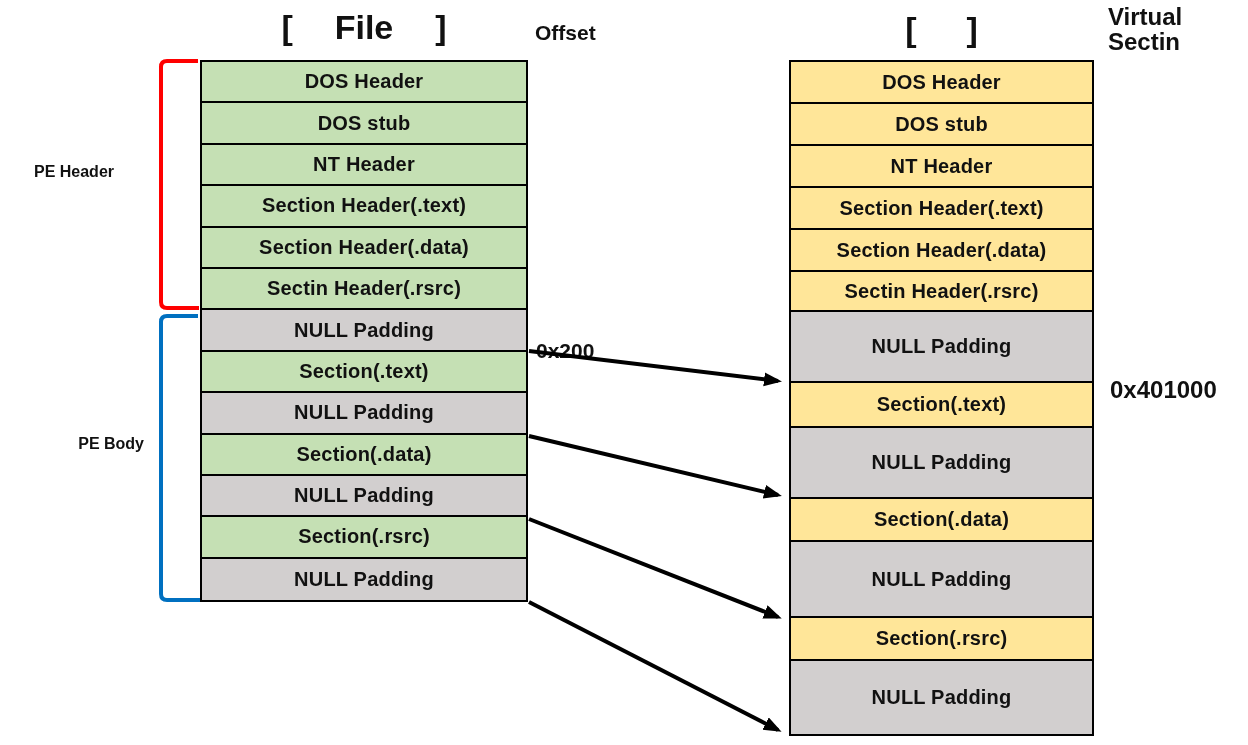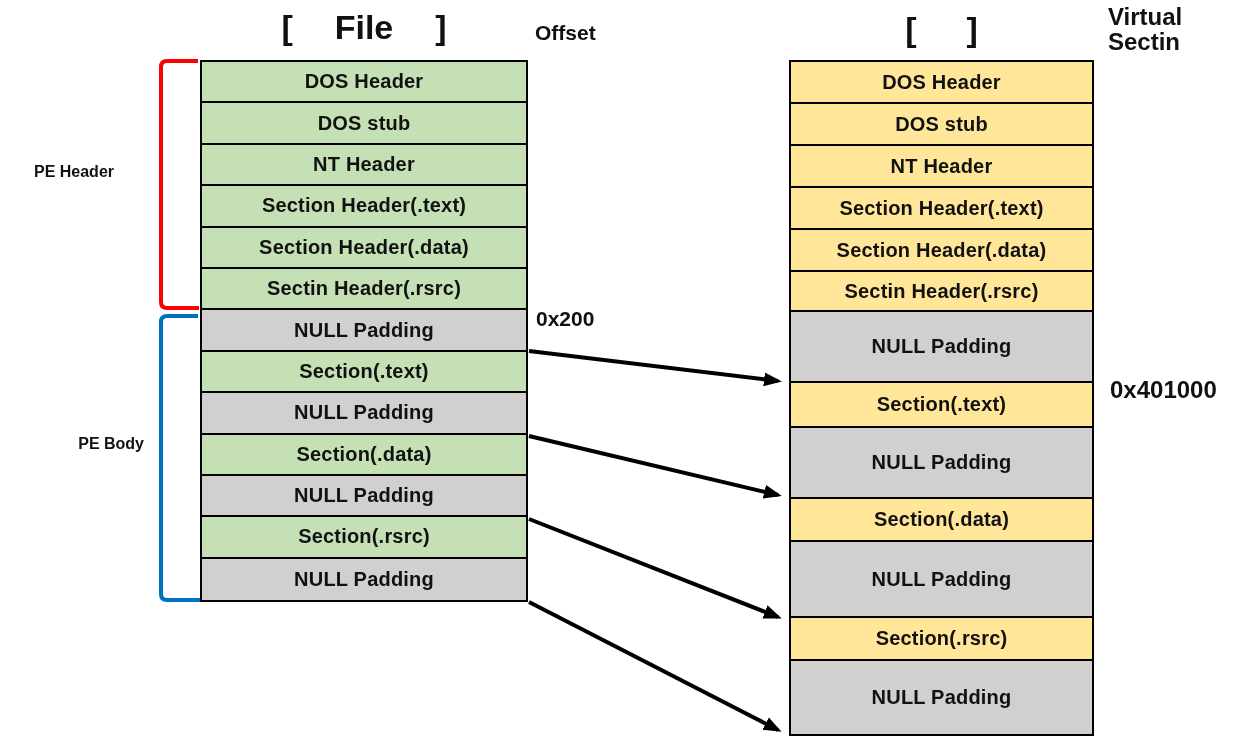--- a/index.html
+++ b/index.html
@@ -39,21 +39,21 @@
   
   .col-title{
     position:absolute;top:8px;display:flex;align-items:baseline;justify-content:center;
     font-size:34px;white-space:pre;
   }
   .file-title{left:200px;width:328px;gap:42px;}
   .mem-title{left:789px;width:305px;gap:50px;top:10px;}
   .side-label{font-size:21px;}
   .offset-label{left:535px;top:21px;}
   .va-label{left:1108px;top:4px;font-size:24px;line-height:25px;}
-  .offset-value{left:536px;top:307px;}
+  .offset-value{left:536px;top:339px;}
   .va-value{left:1110px;top:376px;font-size:24px;}
   .pe-label{text-align:center;font-size:16px;}
   .pe-header-label{left:8px;top:163px;width:132px;}
   .pe-body-label{left:12px;top:435px;width:132px;text-align:right;}
   
   .overlay{position:absolute;left:0;top:0;width:1248px;height:745px;pointer-events:none;}
   .overlay path.bracket{fill:none;stroke-width:4;}
   .overlay .red{stroke:var(--pe-header-bracket);}
   .overlay .blue{stroke:var(--pe-body-bracket);}
   .overlay line{stroke:var(--arrow);stroke-width:4;}

